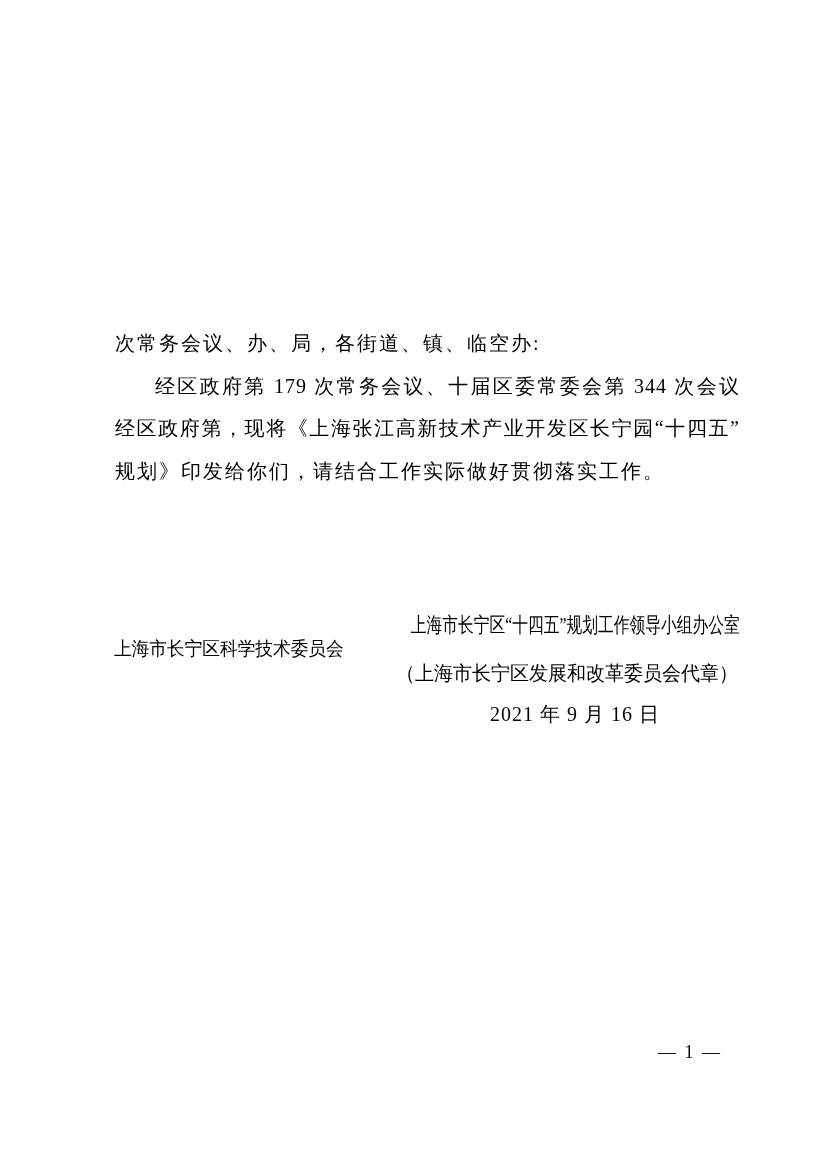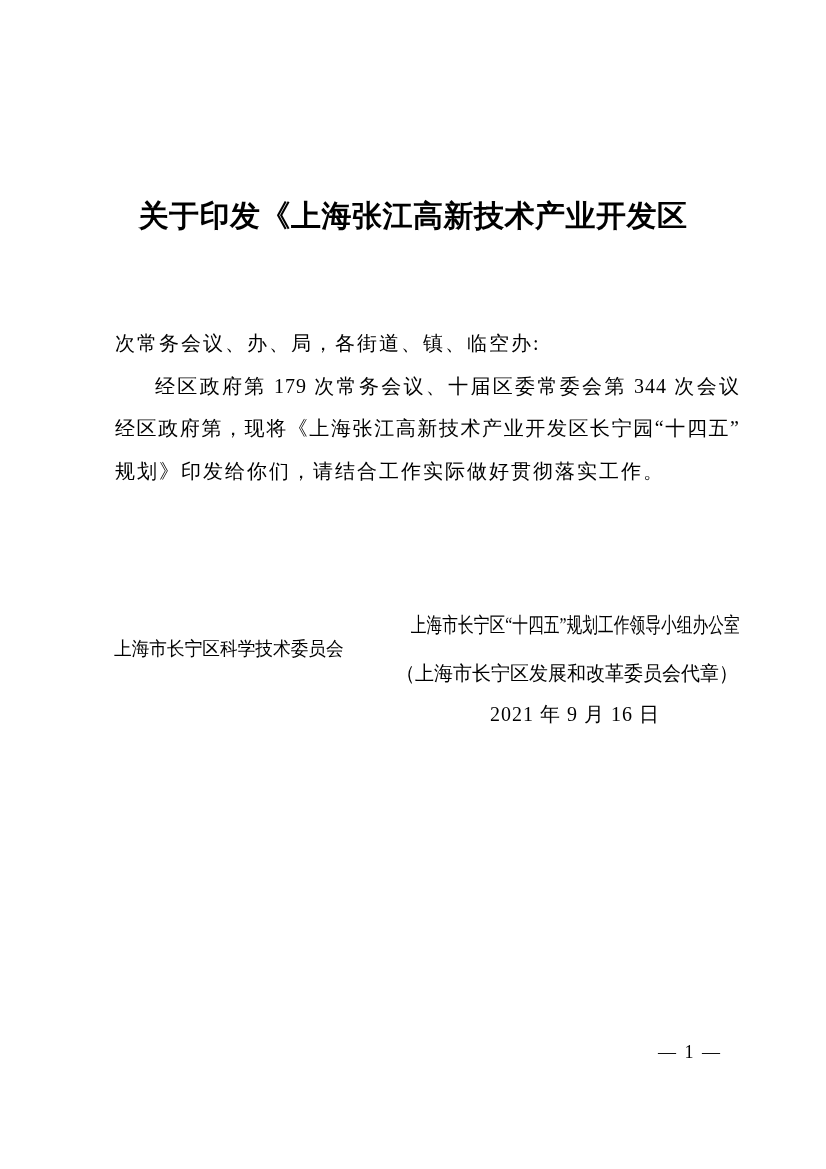--- a/index.html
+++ b/index.html
@@ -96,21 +96,20 @@
     letter-spacing: 2px;
     white-space: nowrap;
   }
 </style>
 </head>
 <body>
 
 <div class="page">
 
   <div class="doc-title">
-    <div>关于印发《上海张江高新技术产业开发区</div>
   </div>
 
   <div class="doc-body">
     <div class="body-line">次常务会议、办、局，各街道、镇、临空办:</div>
     <div class="stretch indent2">经区政府第 179 次常务会议、十届区委常委会第 344 次会议</div>
     <div class="stretch">经区政府第，现将《上海张江高新技术产业开发区长宁园“十四五”</div>
     <div class="body-line">规划》印发给你们，请结合工作实际做好贯彻落实工作。</div>
   </div>
 
   <div class="sig-right-1">上海市长宁区“十四五”规划工作领导小组办公室</div>

